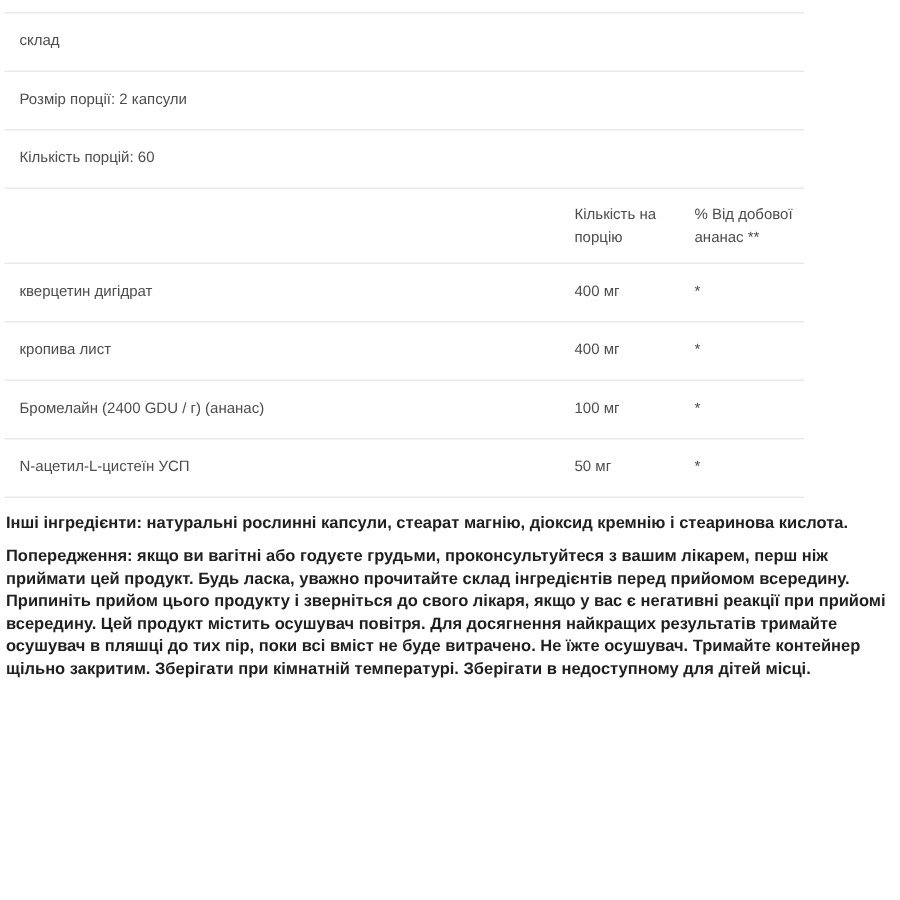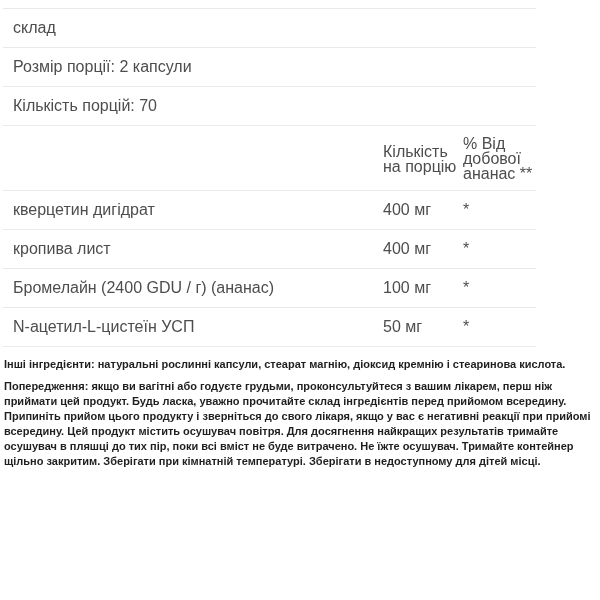--- a/index.html
+++ b/index.html
@@ -11,21 +11,21 @@
     background: #ffffff;
     font-family: "Liberation Sans", sans-serif;
     overflow: hidden;
   }
   
   .panel {
     margin: 8px 0 0 3px;
     width: 533px;
     border-top: 1px solid #e9e9e9;
     color: #4d4d4d;
-    font-size: 16px;
+    font-size: 10px;
     line-height: 14px;
   }
   .row {
     display: flex;
     align-items: center;
     border-bottom: 1px solid #e9e9e9;
   }
   .info-row {
     padding: 12px 10px;
   }
@@ -69,21 +69,21 @@
 </style>
 </head>
 <body>
 
 <div class="panel">
 
   <div class="row info-row">склад</div>
 
   <div class="row info-row">Розмір порції: 2 капсули</div>
 
-  <div class="row info-row">Кількість порцій: 70</div>
+  <div class="row info-row">Кількість порцій: 60</div>
 
   <div class="row header-row">
     <div class="col-name"></div>
     <div class="col-amount">Кількість на порцію</div>
     <div class="col-dv">% Від добової ананас **</div>
   </div>
 
 
   <div class="row">
     <div class="col-name">кверцетин дигідрат</div>

